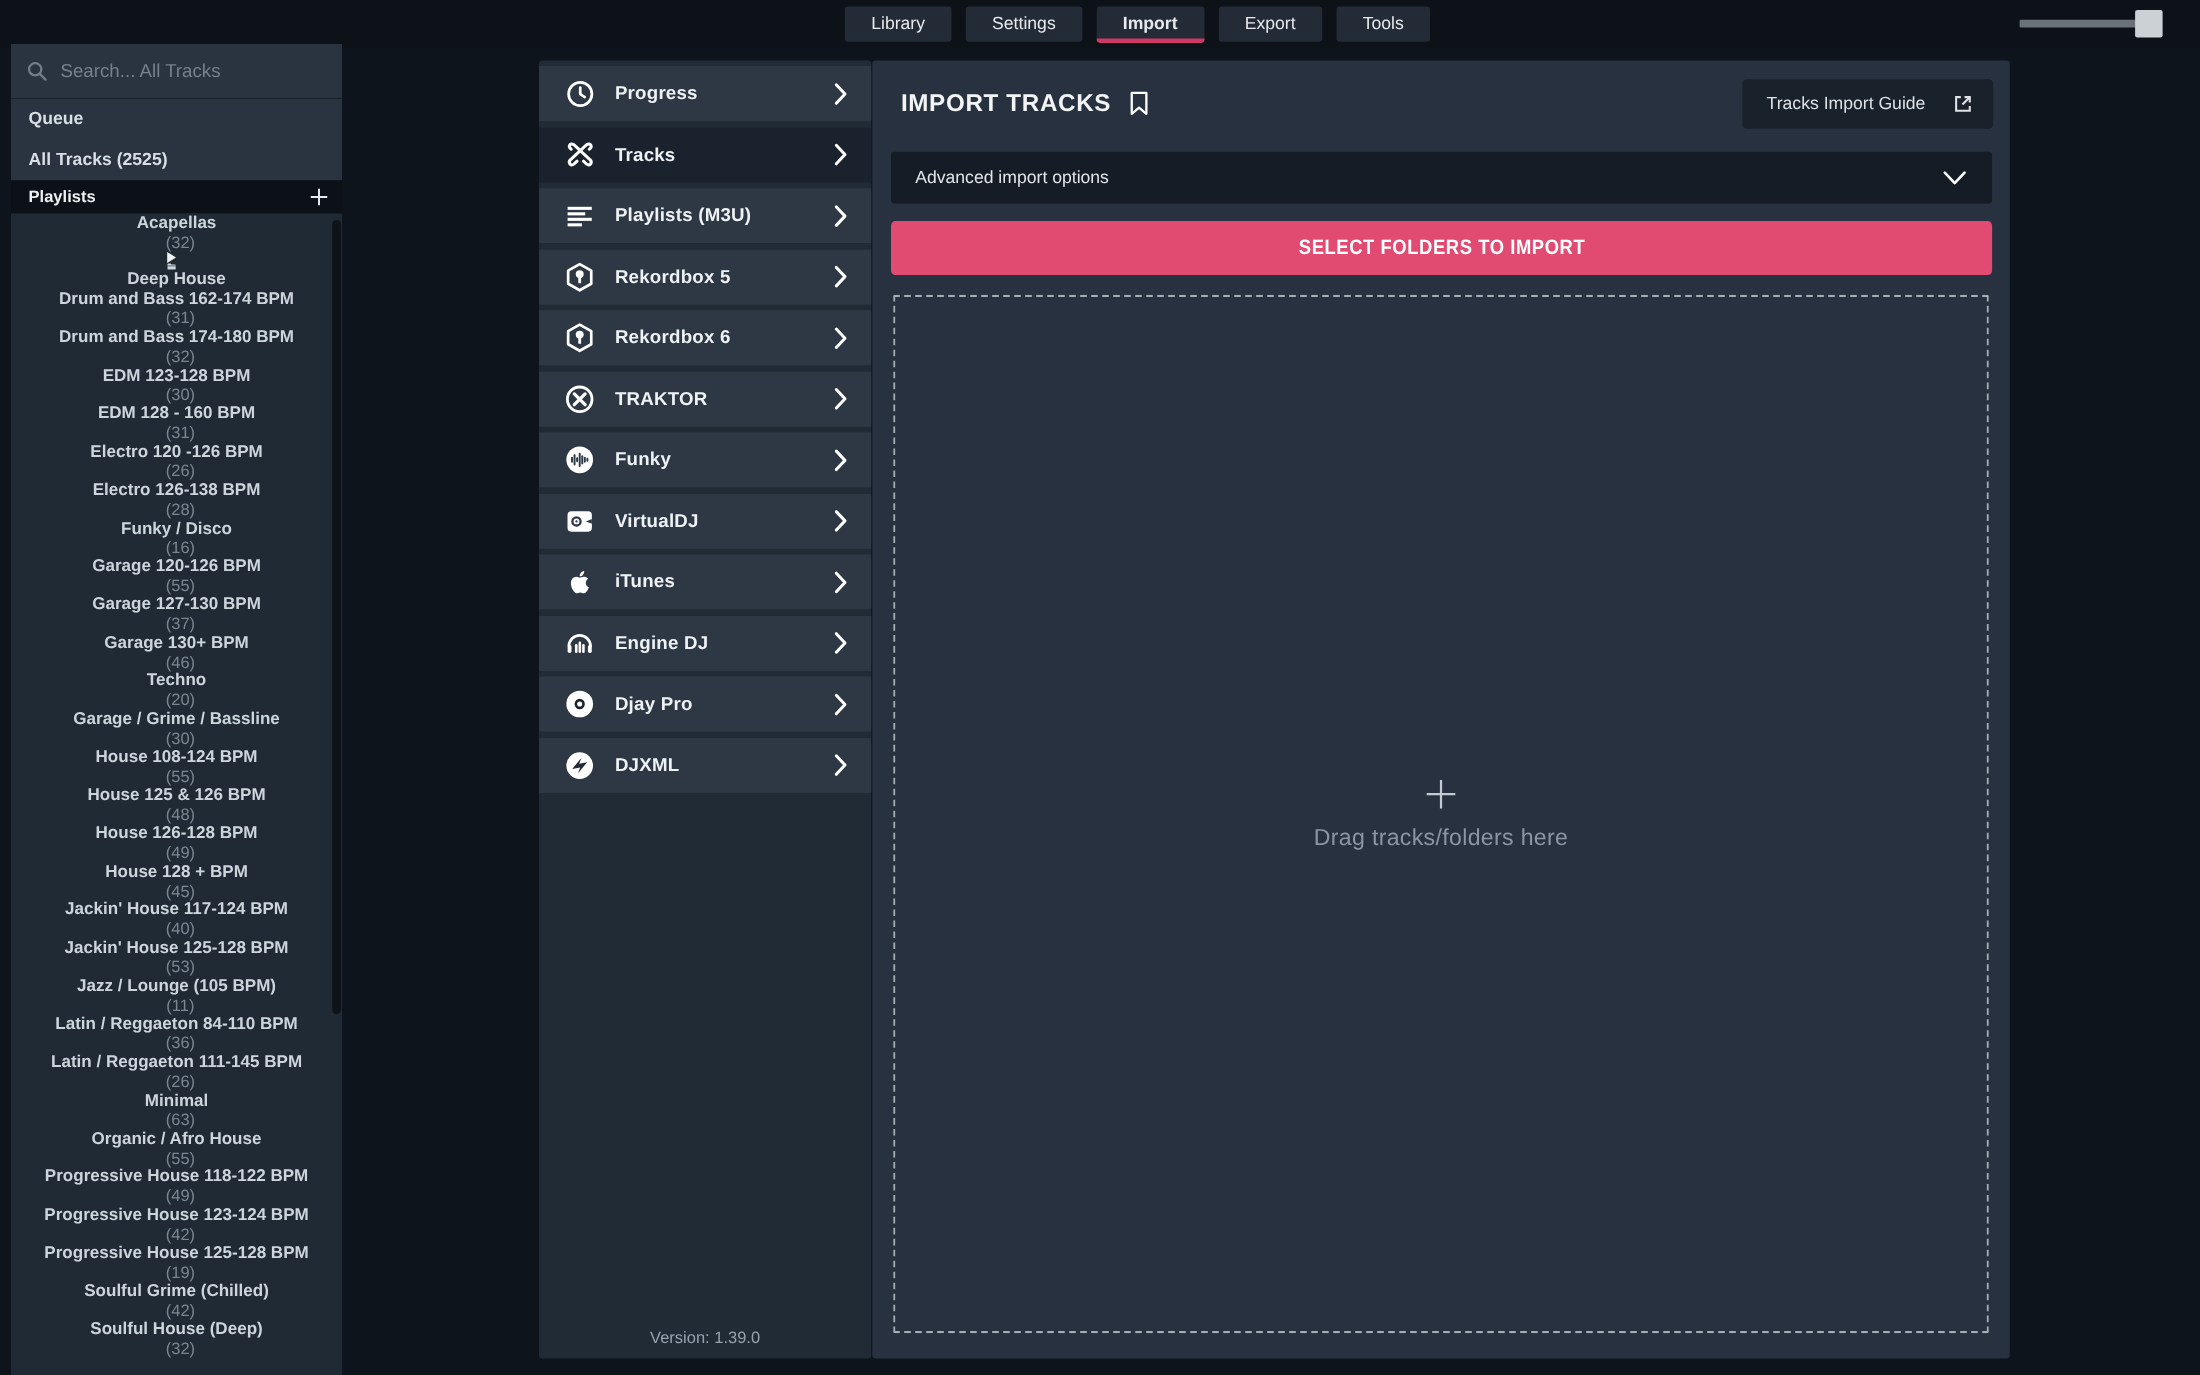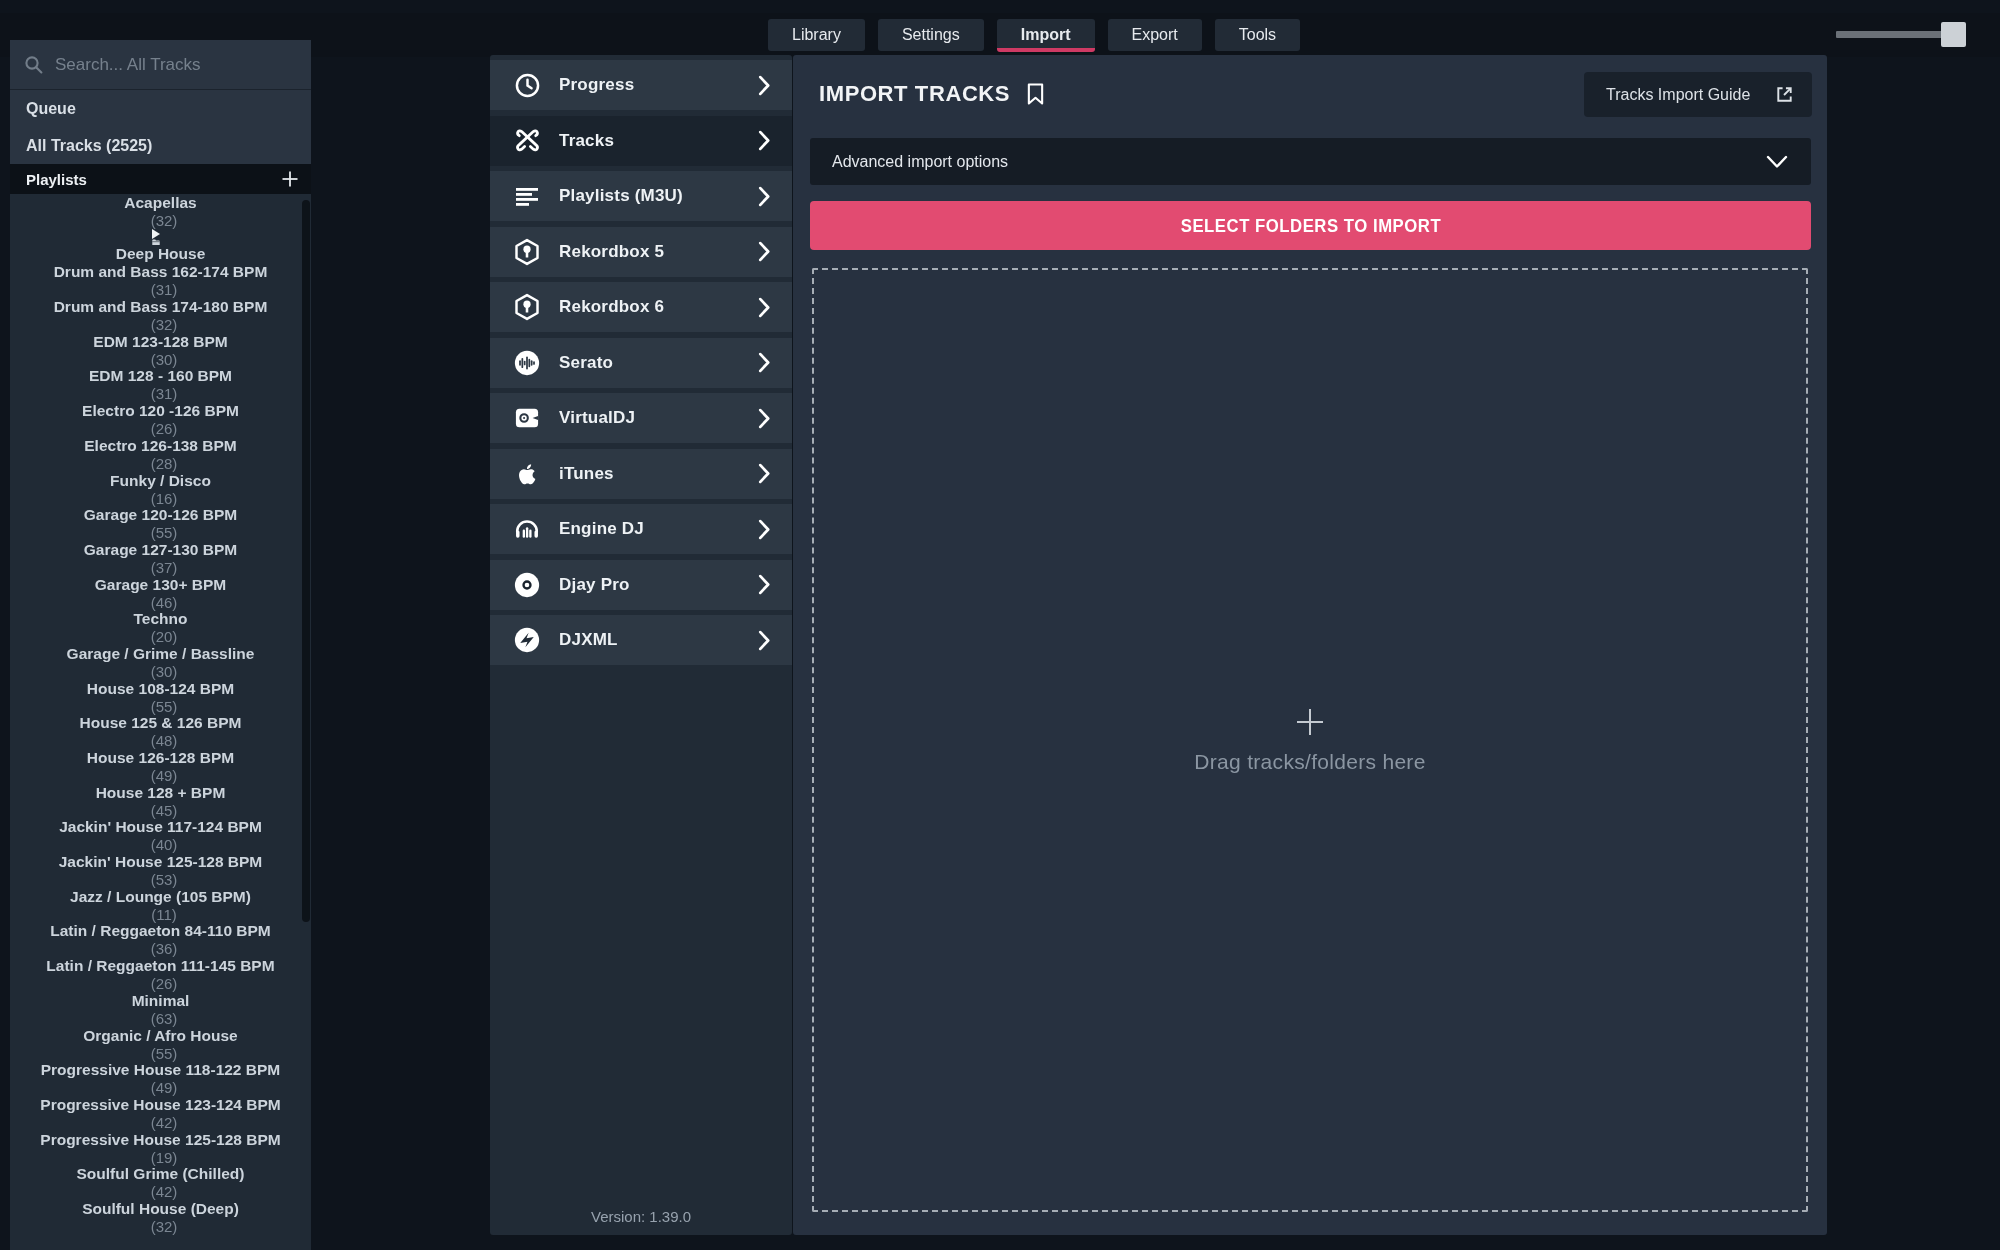--- a/index.html
+++ b/index.html
@@ -6,21 +6,21 @@
   html,body { width:2000px; height:1250px; overflow:hidden; }
   body {
     background:#0e141c;
     font-family:"Liberation Sans", sans-serif;
     color:#e8ebee;
     position:relative;
   }
   svg { display:block; }
 
   
-  .topbar { position:absolute; left:0; top:0; width:2000px; height:44px; background:#0d1219;margin-top:13px; }
+  .topbar { position:absolute; left:0; top:0; width:2000px; height:44px; background:#0d1219; }
   .nav { position:absolute; left:768px; top:6px; display:flex; gap:13px; }
   .nav-btn {
     height:32px; padding:0 24px; background:#222b36; border-radius:3px;
     display:flex; align-items:center; font-size:16px; color:#e7eaee; position:relative; cursor:pointer;
   }
   .nav-btn.active { font-weight:bold; }
   .nav-btn.active::after {
     content:""; position:absolute; left:0; right:0; bottom:-1px; height:4px;
     background:#cf3a64; border-radius:0 0 3px 3px;
   }
@@ -353,37 +353,49 @@
         <circle cx="12" cy="9.6" r="3.1" fill="#fff"></circle>
         <rect x="10.9" y="11.5" width="2.2" height="5.2" fill="#fff"></rect>
       </svg>
     </span>
     <span class="src-label">Rekordbox 6</span>
     <svg width="13" height="21" viewBox="0 0 12 20">
         <path d="M2 2 L9.5 10 L2 18" fill="none" stroke="#fff" stroke-width="2.6" stroke-linecap="round" stroke-linejoin="round"></path>
       </svg>
   </div>
 
+  <div class="src-row">
+    <span class="src-icon">
+      <svg width="28" height="28" viewBox="0 0 24 24">
+        <circle cx="12" cy="12" r="9.6" fill="none" stroke="#fff" stroke-width="2.2"></circle>
+        <path d="M7.8 7.8 L16.2 16.2 M16.2 7.8 L7.8 16.2" stroke="#fff" stroke-width="2.6" stroke-linecap="round"></path>
+      </svg>
+    </span>
+    <span class="src-label">TRAKTOR</span>
+    <svg width="13" height="21" viewBox="0 0 12 20">
+        <path d="M2 2 L9.5 10 L2 18" fill="none" stroke="#fff" stroke-width="2.6" stroke-linecap="round" stroke-linejoin="round"></path>
+      </svg>
+  </div>
 
   <div class="src-row">
     <span class="src-icon">
       <svg width="28" height="28" viewBox="0 0 24 24">
         <circle cx="12" cy="12" r="10.4" fill="#fff"></circle>
         <g stroke="#2d3844" stroke-width="1.5" stroke-linecap="round">
           <line x1="6" y1="10.4" x2="6" y2="13.6"></line>
           <line x1="8" y1="8.4" x2="8" y2="15.6"></line>
           <line x1="10" y1="10.8" x2="10" y2="13.2"></line>
           <line x1="12" y1="7.2" x2="12" y2="16.8"></line>
           <line x1="14" y1="9.2" x2="14" y2="14.8"></line>
           <line x1="16" y1="10.4" x2="16" y2="13.6"></line>
           <line x1="18" y1="11.2" x2="18" y2="12.8"></line>
         </g>
       </svg>
     </span>
-    <span class="src-label">Serato</span>
+    <span class="src-label">Funky</span>
     <svg width="13" height="21" viewBox="0 0 12 20">
         <path d="M2 2 L9.5 10 L2 18" fill="none" stroke="#fff" stroke-width="2.6" stroke-linecap="round" stroke-linejoin="round"></path>
       </svg>
   </div>
 
   <div class="src-row">
     <span class="src-icon">
       <svg width="28" height="28" viewBox="0 0 24 24">
         <rect x="2.5" y="4" width="19" height="16" rx="3" fill="#fff"></rect>
         <circle cx="9.5" cy="12" r="3.2" fill="none" stroke="#2d3844" stroke-width="1.8"></circle>

